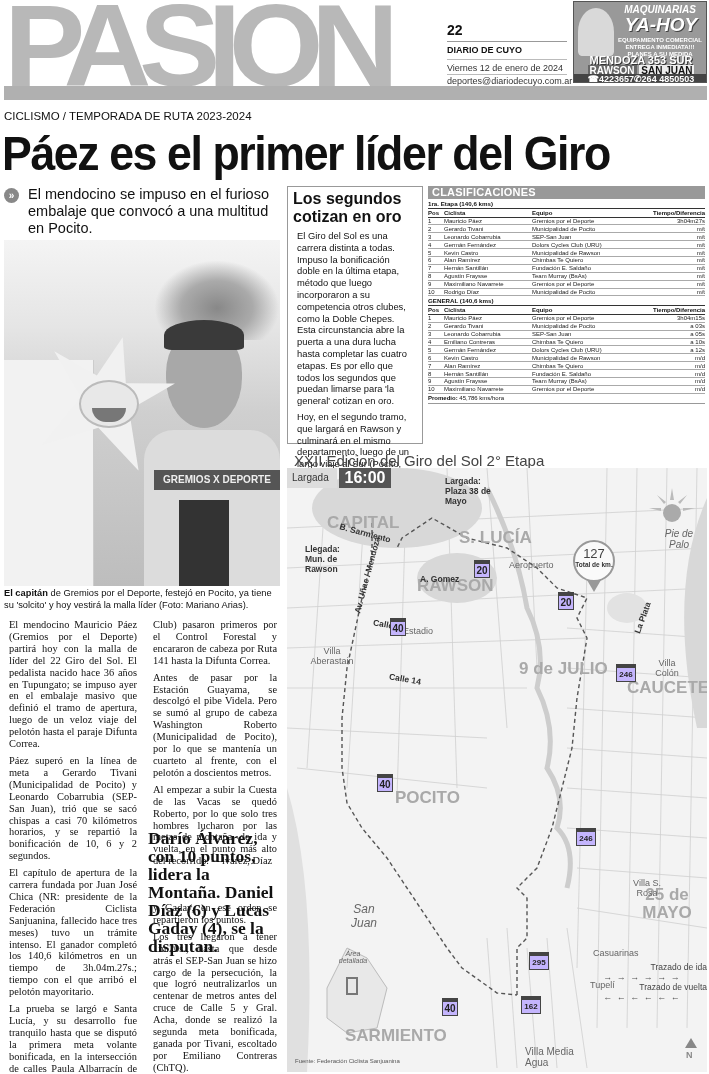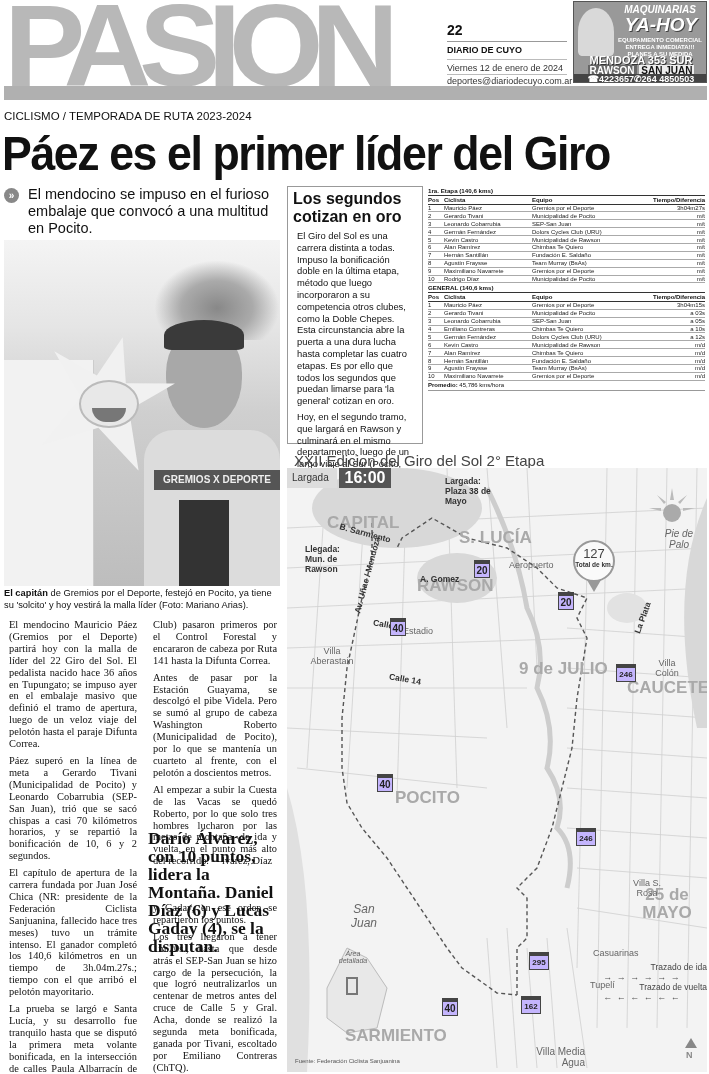--- a/index.html
+++ b/index.html
@@ -162,20 +162,21 @@
 
 <div id="sidebox" class="abs">
   <h3>Los segundos cotizan en oro</h3>
   <div class="sb-body">
     <p>El Giro del Sol es una carrera distinta a todas. Impuso la bonificación doble en la última etapa, método que luego incorporaron a su competencia otros clubes, como la Doble Chepes. Esta circunstancia abre la puerta a una dura lucha hasta completar las cuatro etapas. Es por ello que todos los segundos que puedan limarse para 'la general' cotizan en oro.</p>
     <p>Hoy, en el segundo tramo, que largará en Rawson y culminará en el mismo departamento, luego de un largo viaje al Sur (Pocito, Sarmiento, 25 de Mayo, 9 de Julio, Santa Lucía, y Capital) se mantiene la bonificación de 10, 6 y 4s para los tres primeros y habrá dos metas volantes (3 y 2s) a los dos primeros.</p>
   </div>
 </div>
 
 <div id="clas" class="abs">
+  <div class="clas-title">CLASIFICACIONES</div>
   <div class="sec">1ra. Etapa (140,6 kms)</div>
   <table>
     <thead>
         <tr>
       <th class="c-pos">Pos</th>
       <th class="c-name">Ciclista</th>
       <th class="c-team">Equipo</th>
       <th class="c-time">Tiempo/Diferencia</th>
     </tr>
       </thead>
@@ -366,21 +367,21 @@
   <div class="ml ml-big" style="left:350px;top:418px;width:60px;white-space:normal;text-align:center;line-height:18px">25 de MAYO</div>
   <div class="ml ml-big" style="left:58px;top:558px">SARMIENTO</div>
 
   <div class="ml ml-mid" style="left:222px;top:92px">Aeropuerto</div>
   <div class="ml ml-mid" style="left:116px;top:158px">Estadio</div>
   <div class="ml ml-mid" style="left:20px;top:178px;width:50px;white-space:normal;text-align:center">Villa Aberastain</div>
   <div class="ml ml-mid" style="left:360px;top:190px;width:40px;white-space:normal;text-align:center">Villa Colón</div>
   <div class="ml ml-mid" style="left:340px;top:410px;width:40px;white-space:normal;text-align:center">Villa S. Rosa</div>
   <div class="ml ml-mid" style="left:306px;top:480px">Casuarinas</div>
   <div class="ml ml-mid" style="left:303px;top:512px">Tupelí</div>
-  <div class="ml ml-mid" style="left:238px;top:578px;width:60px;white-space:normal;text-align:right;font-size:10px">Villa Media Agua</div>
+  <div class="ml ml-mid" style="left:238px;top:578px;width:60px;white-space:normal;text-align:left;font-size:10px">Villa Media Agua</div>
   <div class="ml ml-mid" style="left:368px;top:60px;width:48px;white-space:normal;text-align:center;font-style:italic;font-size:10px">Pie de Palo</div>
   <div class="ml ml-mid" style="left:62px;top:434px;width:30px;white-space:normal;text-align:center;font-style:italic;font-size:12px">San Juan</div>
   <div class="ml ml-mid" style="left:46px;top:482px;width:40px;white-space:normal;text-align:center;font-style:italic;font-size:7px">Área detallada</div>
 
   <div class="ml ml-bold" style="left:52px;top:60px;transform:rotate(15deg)">B. Sarmiento</div>
   <div class="ml ml-bold" style="left:133px;top:106px">A. Gomez</div>
   <div class="ml ml-bold" style="left:70px;top:140px;transform:rotate(-75deg);transform-origin:left">Av. Uñac / Mendoza</div>
   <div class="ml ml-bold" style="left:86px;top:152px;transform:rotate(10deg)">Calle 11</div>
   <div class="ml ml-bold" style="left:102px;top:206px;transform:rotate(10deg)">Calle 14</div>
   <div class="ml ml-bold" style="left:350px;top:160px;transform:rotate(-70deg);transform-origin:left">La Plata</div>

